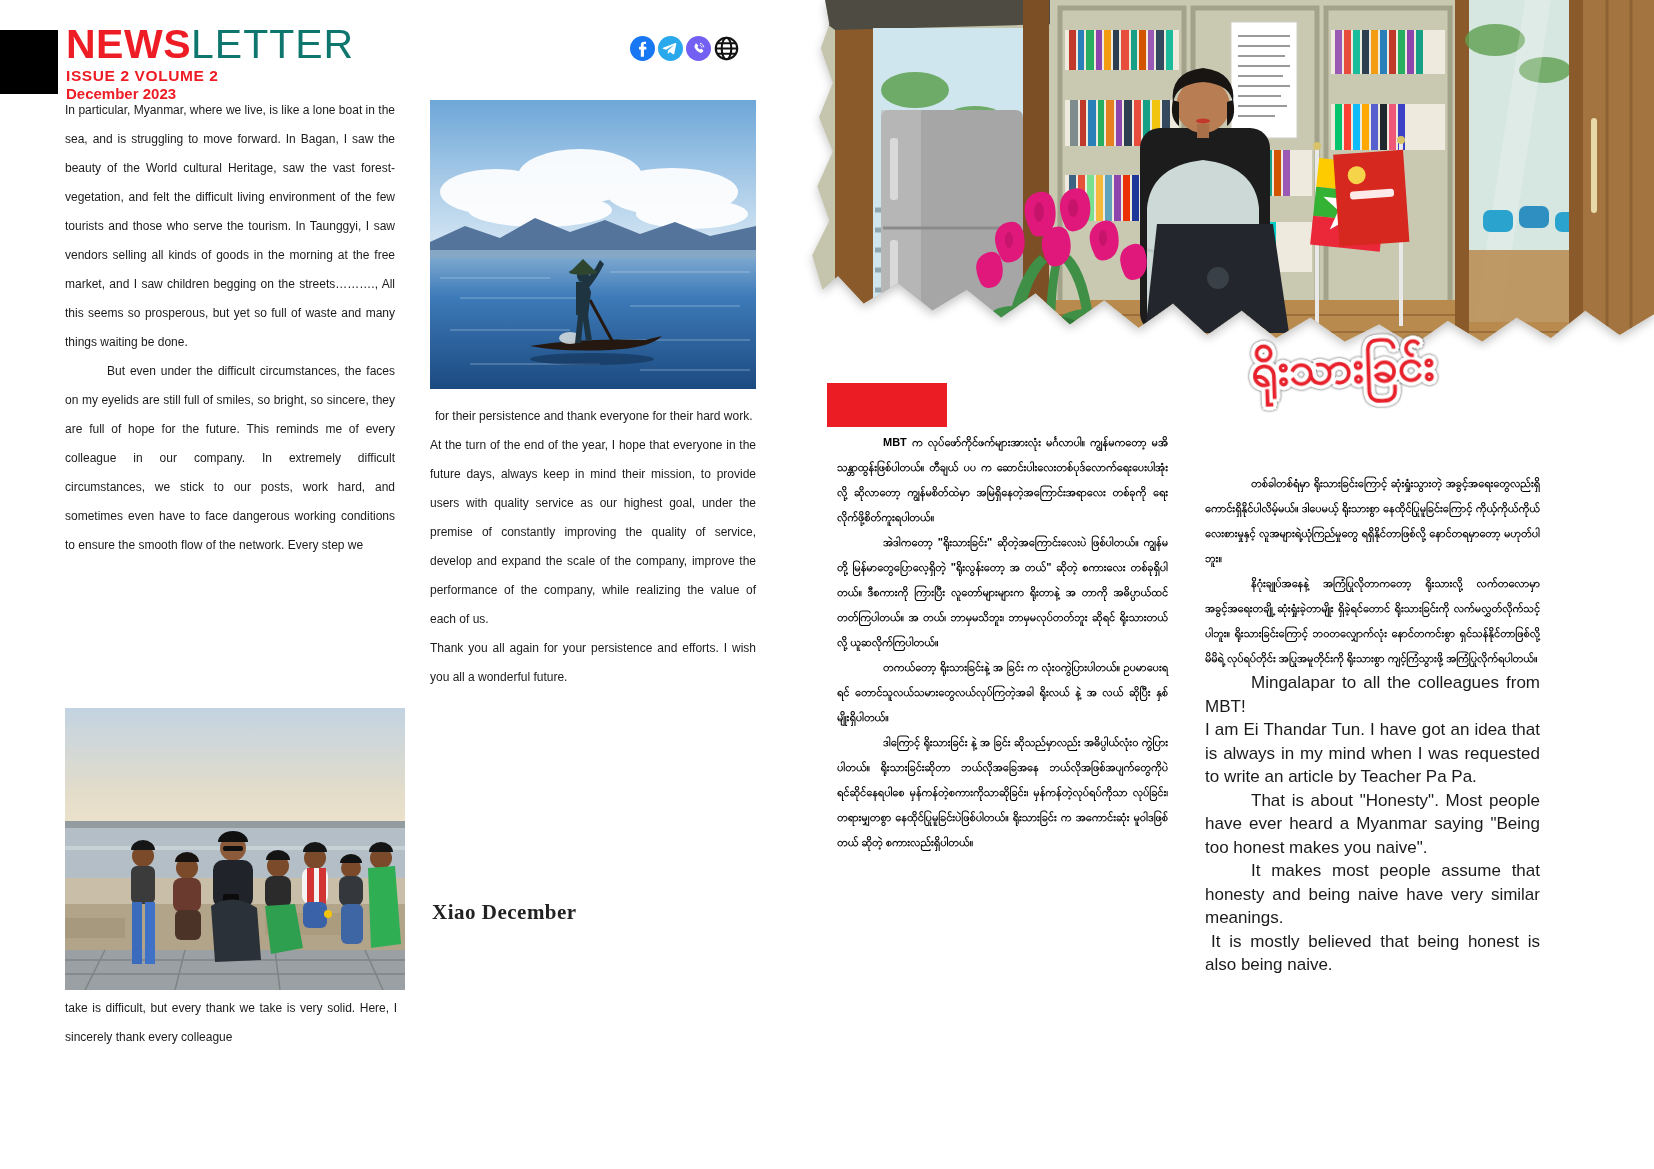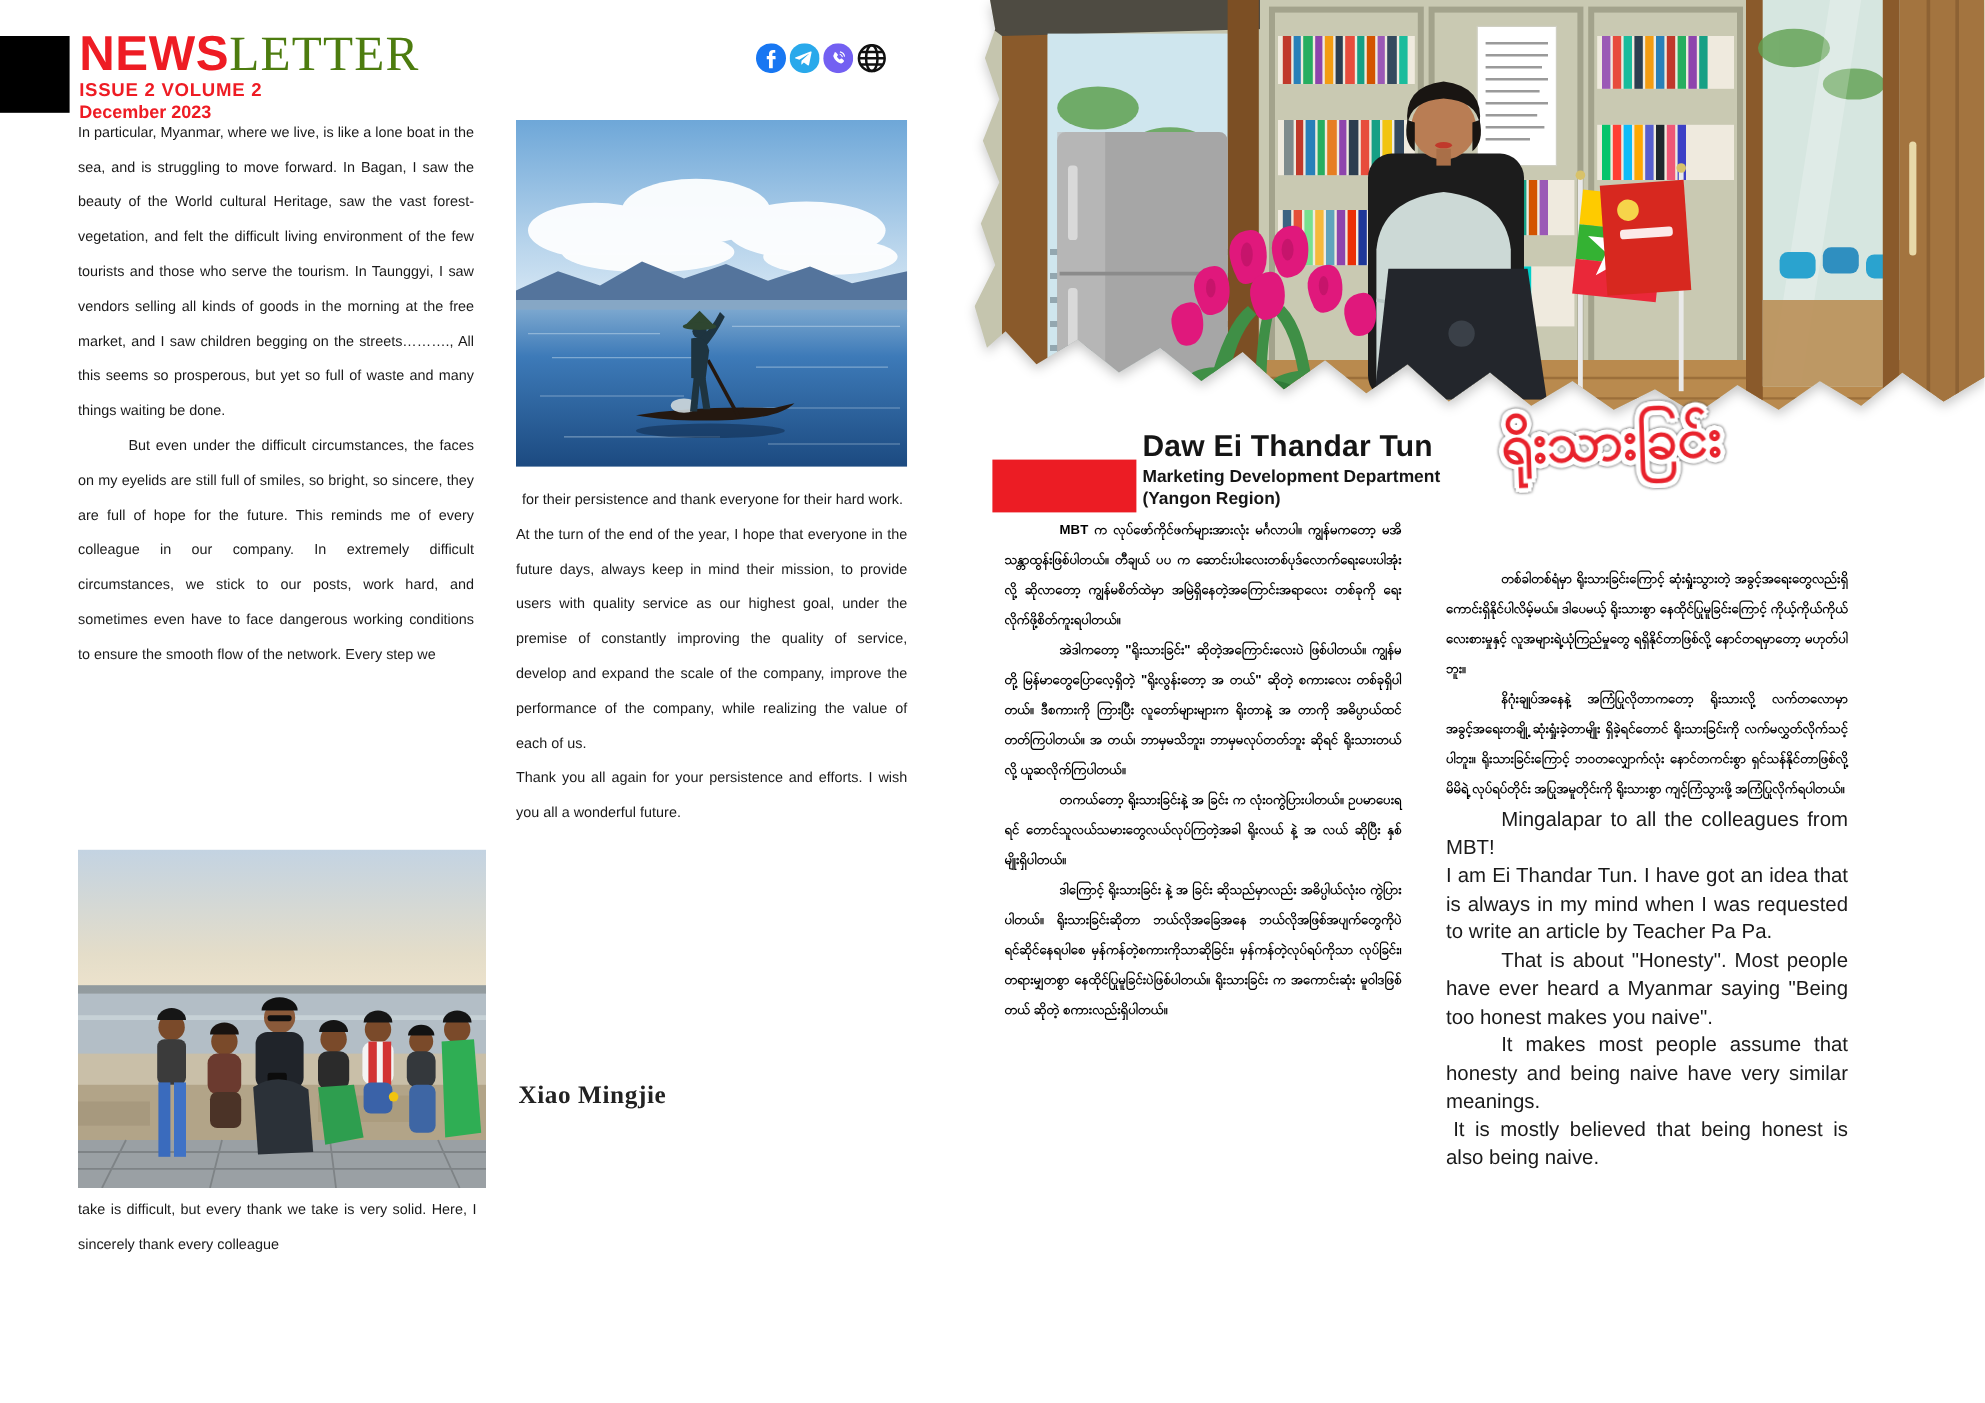--- a/index.html
+++ b/index.html
@@ -5,21 +5,21 @@
   html,body{margin:0;padding:0;background:#ffffff;}
   #page{position:relative;width:1654px;height:1169px;background:#fff;overflow:hidden;
         font-family:"Liberation Sans",sans-serif;color:#1a1a1a;}
   .abs{position:absolute;}
 
   
   #black-rect{left:0;top:30px;width:58px;height:64px;background:#000;}
   #logo-block{left:66px;top:24px;line-height:1;}
   #brand-line{font-size:41px;letter-spacing:.5px;white-space:nowrap;}
   #brand-bold{font-weight:bold;color:#ee1c24;}
-  #brand-light{font-weight:normal;color:#4d7c0f;letter-spacing:1px;font-family:Liberation Serif, serif;}
+  #brand-light{font-weight:normal;color:#0f766e;letter-spacing:1px;}
   #issue-line{font-size:15.5px;font-weight:bold;color:#ee1c24;margin-top:3px;letter-spacing:.6px;}
   #date-line{font-size:15px;font-weight:bold;color:#ee1c24;margin-top:2px;}
   #social-row{left:630px;top:36px;display:flex;gap:3px;}
   .soc{width:25px;height:25px;display:block;}
 
   
   .body-text{font-size:12px;line-height:29px;text-align:justify;}
   .body-text p{margin:0;}
   .ind{text-indent:42px;}
   #left-col{left:65px;top:96px;width:330px;}
@@ -211,21 +211,21 @@
       <path d="M140,172 L166,172 L153,159 Z" fill="#2e4630"></path>
       <ellipse cx="153" cy="172" rx="14" ry="3" fill="#2e4630"></ellipse>
     </g>
   </svg>
 
   <div id="mid-col" class="abs body-text">
     <p class="sp">for their persistence and thank everyone for their hard work.</p>
     <p>At the turn of the end of the year, I hope that everyone in the future days, always keep in mind their mission, to provide users with quality service as our highest goal, under the premise of constantly improving the quality of service, develop and expand the scale of the company, improve the performance of the company, while realizing the value of each of us.</p>
     <p>Thank you all again for your persistence and efforts. I wish you all a wonderful future.</p>
   </div>
-  <div id="signature" class="abs">Xiao Mingjie</div>
+  <div id="signature" class="abs">Xiao December</div>
 
   <div id="office-wrap" class="abs">
     <div id="office-clip">
       <svg width="859" height="345" viewBox="0 0 859 345" preserveAspectRatio="none">
         <rect width="859" height="345" fill="#c5c5ae"></rect>
 
         <rect x="40" y="0" width="38" height="345" fill="#8a5a2b"></rect>
         <path d="M0,0 H560 V16 L40,30 Z" fill="#4e4b42"></path>
         <rect x="78" y="28" width="152" height="302" fill="#cfe6ee"></rect>
         <g fill="#5fa050" opacity=".85">
@@ -440,25 +440,20 @@
               <ellipse cx="278" cy="208" rx="5" ry="9"></ellipse>
             <ellipse cx="214" cy="240" rx="4" ry="8"></ellipse>
               <ellipse cx="308" cy="238" rx="4" ry="8"></ellipse>
           </g>
         </g>
       </svg>
     </div>
   </div>
 
   <div id="author-rect" class="abs"></div>
-  <div id="author-block" class="abs">
-    <div id="author-name">Daw Ei Thandar Tun</div>
-    <div id="author-dept">Marketing Development Department</div>
-    <div id="author-region">(Yangon Region)</div>
-  </div>
   <div id="calligraphy" class="abs">ရိုးသားခြင်း</div>
 
   <div id="my-col1" class="abs my-col">
     <p class="my ind2">MBT က လုပ်ဖော်ကိုင်ဖက်များအားလုံး မင်္ဂလာပါ။ ကျွန်မကတော့ မအိသန္တာထွန်းဖြစ်ပါတယ်။ တီချယ် ပပ က ဆောင်းပါးလေးတစ်ပုဒ်လောက်ရေးပေးပါအုံးလို့ ဆိုလာတော့ ကျွန်မစိတ်ထဲမှာ အမြဲရှိနေတဲ့အကြောင်းအရာလေး တစ်ခုကို ရေးလိုက်ဖို့စိတ်ကူးရပါတယ်။</p>
     <p class="my ind2">အဲဒါကတော့ "ရိုးသားခြင်း" ဆိုတဲ့အကြောင်းလေးပဲ ဖြစ်ပါတယ်။ ကျွန်မတို့ မြန်မာတွေပြောလေ့ရှိတဲ့ "ရိုးလွန်းတော့ အ တယ်" ဆိုတဲ့ စကားလေး တစ်ခုရှိပါတယ်။ ဒီစကားကို ကြားပြီး လူတော်များများက ရိုးတာနဲ့ အ တာကို အဓိပ္ပာယ်ထင်တတ်ကြပါတယ်။ အ တယ်၊ ဘာမှမသိဘူး၊ ဘာမှမလုပ်တတ်ဘူး ဆိုရင် ရိုးသားတယ် လို့ ယူဆလိုက်ကြပါတယ်။</p>
     <p class="my ind2">တကယ်တော့ ရိုးသားခြင်းနဲ့ အ ခြင်း က လုံးဝကွဲပြားပါတယ်။ ဥပမာပေးရရင် တောင်သူလယ်သမားတွေလယ်လုပ်ကြတဲ့အခါ ရိုးလယ် နဲ့ အ လယ် ဆိုပြီး နှစ်မျိုးရှိပါတယ်။</p>
     <p class="my ind2">ဒါကြောင့် ရိုးသားခြင်း နဲ့ အ ခြင်း ဆိုသည်မှာလည်း အဓိပ္ပါယ်လုံးဝ ကွဲပြားပါတယ်။ ရိုးသားခြင်းဆိုတာ ဘယ်လိုအခြေအနေ ဘယ်လိုအဖြစ်အပျက်တွေကိုပဲ ရင်ဆိုင်နေရပါစေ မှန်ကန်တဲ့စကားကိုသာဆိုခြင်း၊ မှန်ကန်တဲ့လုပ်ရပ်ကိုသာ လုပ်ခြင်း၊ တရားမျှတစွာ နေထိုင်ပြုမူခြင်းပဲဖြစ်ပါတယ်။ ရိုးသားခြင်း က အကောင်းဆုံး မူဝါဒဖြစ်တယ် ဆိုတဲ့ စကားလည်းရှိပါတယ်။</p>
   </div>
 
   <div id="my-col2" class="abs my-col">

